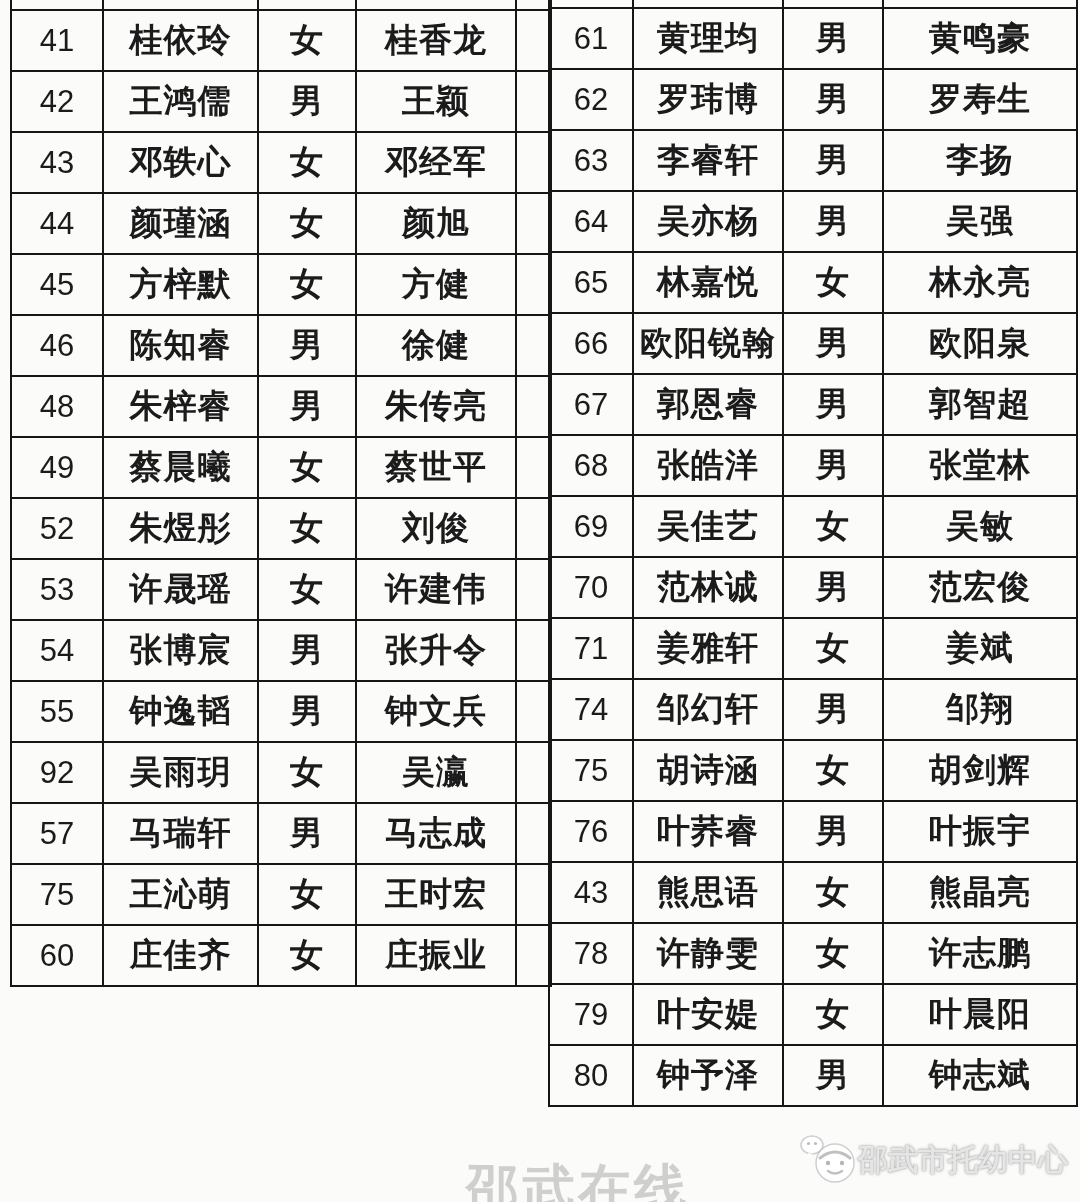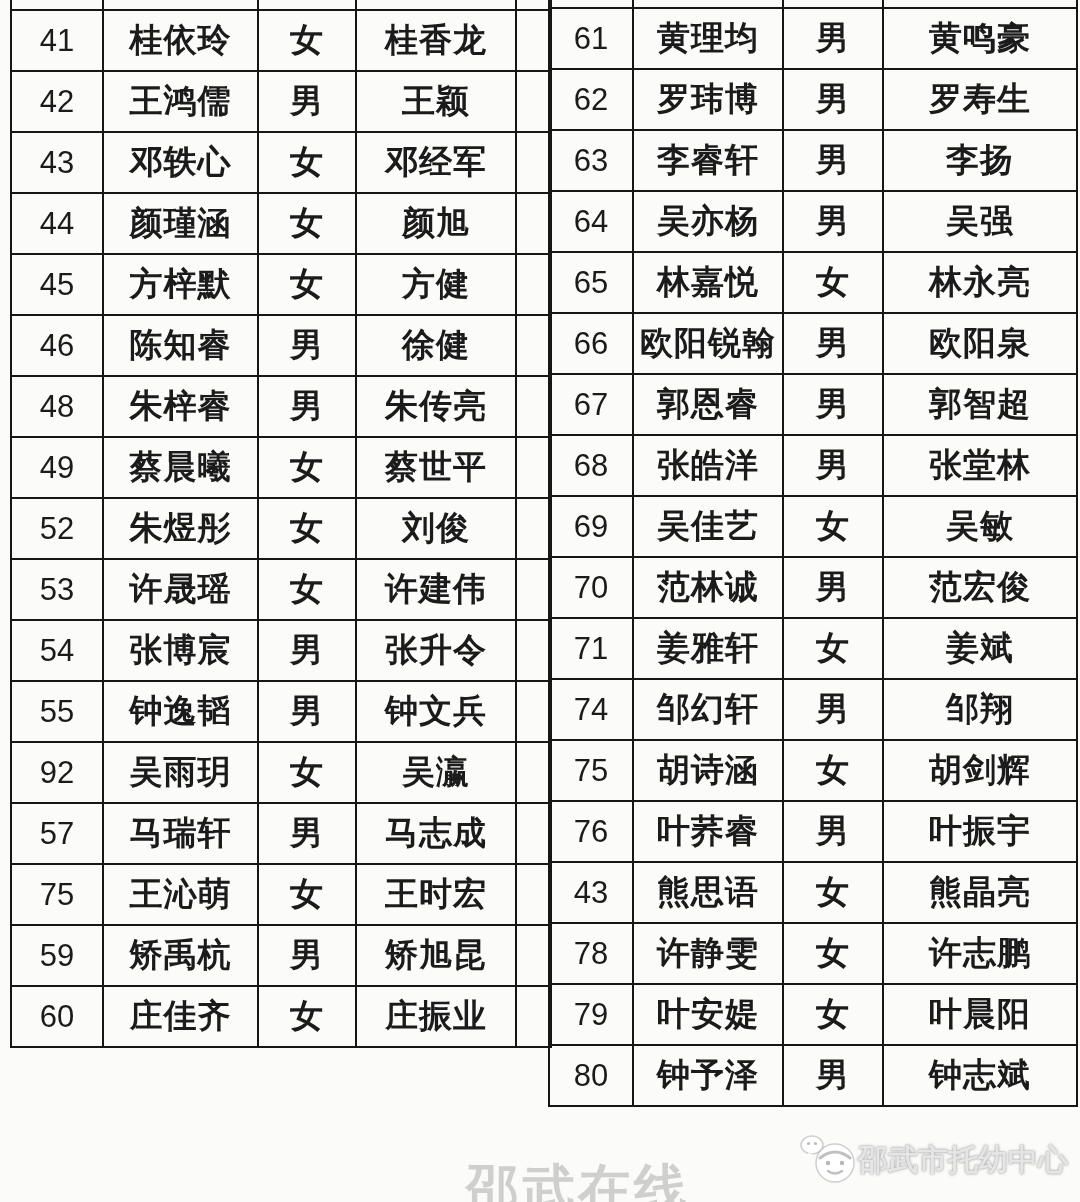--- a/index.html
+++ b/index.html
@@ -178,27 +178,20 @@
           <td class="zh">马瑞轩</td>
           <td class="zh">男</td>
           <td class="zh">马志成</td>
           <td class="gap"></td>
         </tr>
         <tr>
           <td class="no">75</td>
           <td class="zh">王沁萌</td>
           <td class="zh">女</td>
           <td class="zh">王时宏</td>
-          <td class="gap"></td>
-        </tr>
-        <tr>
-          <td class="no">59</td>
-          <td class="zh">矫禹杭</td>
-          <td class="zh">男</td>
-          <td class="zh">矫旭昆</td>
           <td class="gap"></td>
         </tr>
         <tr>
           <td class="no">60</td>
           <td class="zh">庄佳齐</td>
           <td class="zh">女</td>
           <td class="zh">庄振业</td>
           <td class="gap"></td>
         </tr>
       </tbody>

